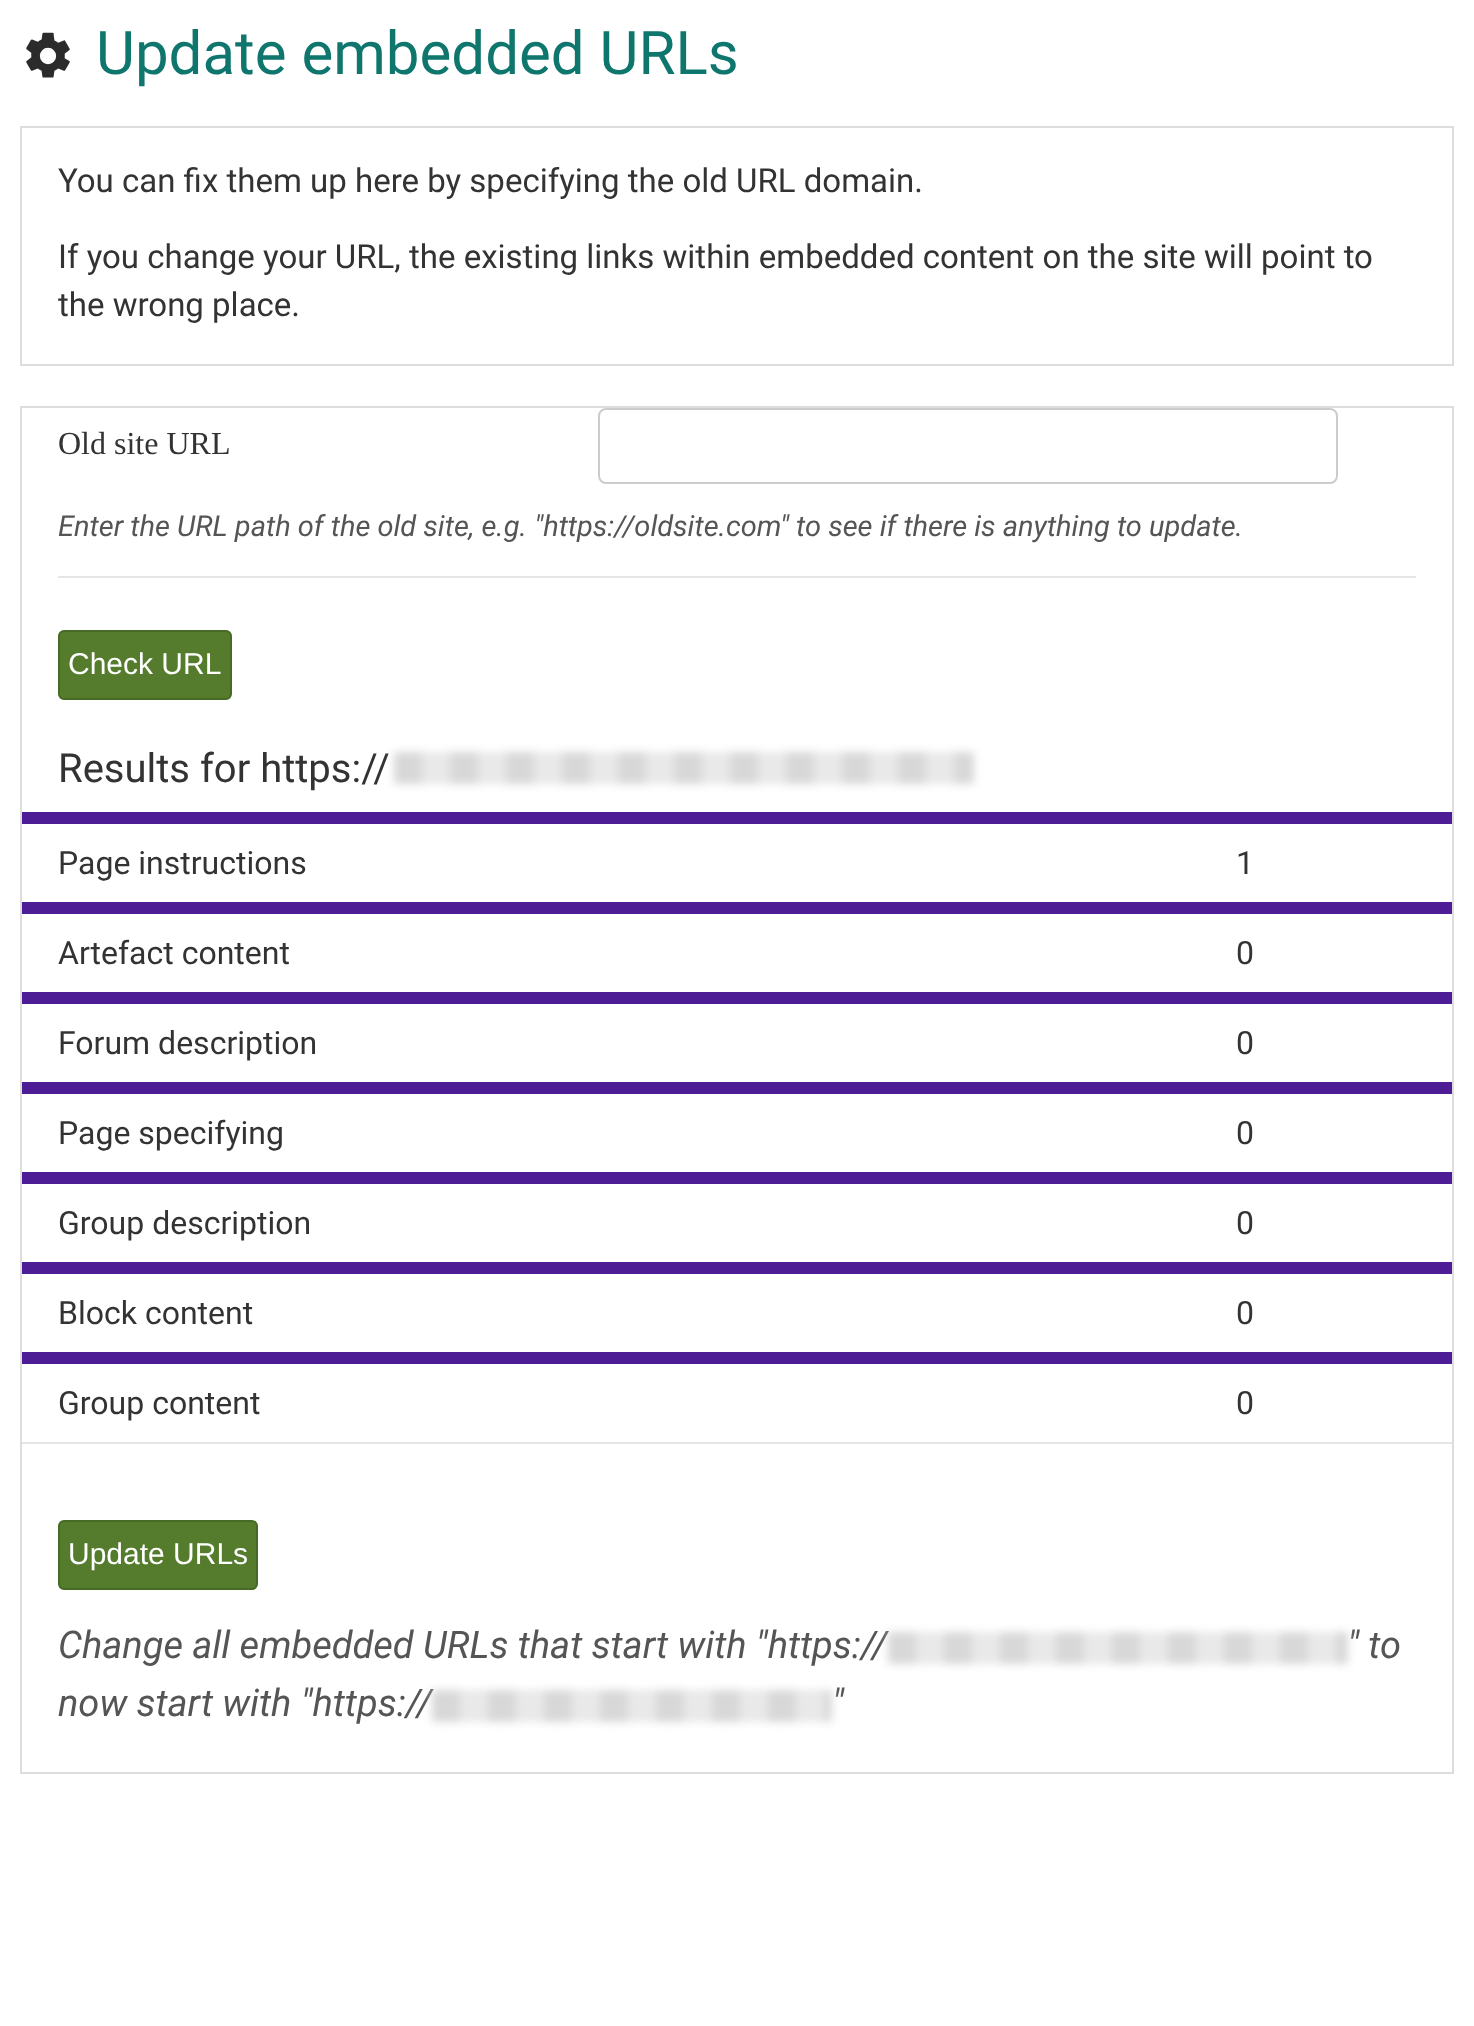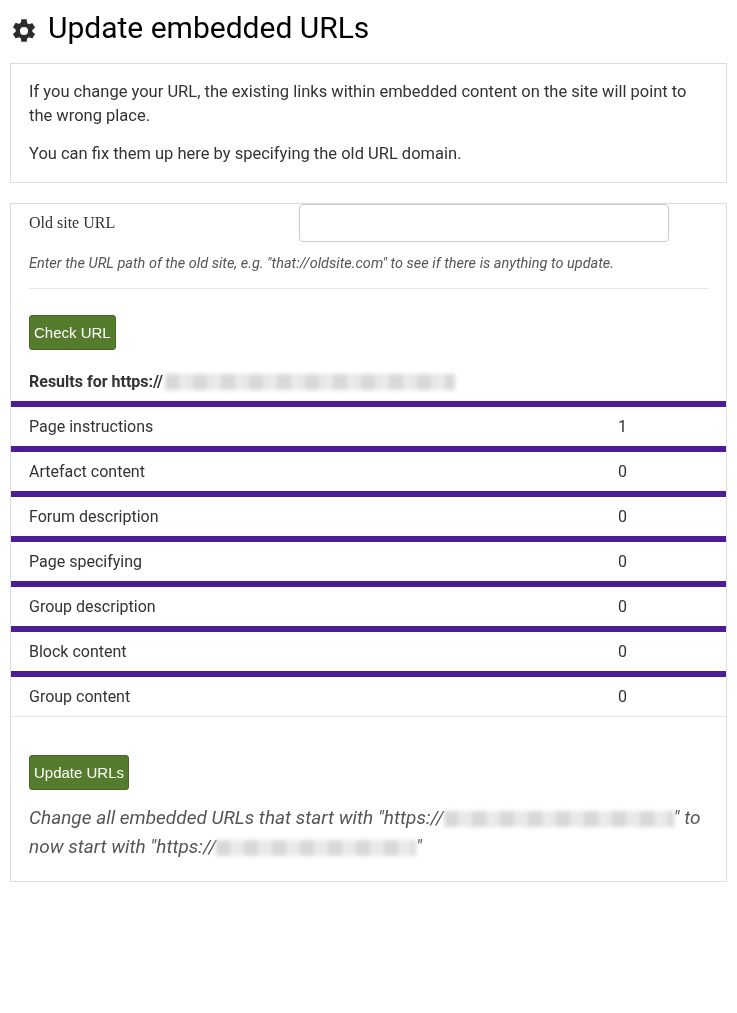--- a/index.html
+++ b/index.html
@@ -7,24 +7,24 @@
     margin: 0;
     padding: 10px;
     font-family: -apple-system, BlinkMacSystemFont, "Segoe UI", Roboto, "Helvetica Neue", Arial, sans-serif;
     color: #333;
     background: #fff;
     font-size: 16px;
   }
   h1 {
     font-size: 30px;
     font-weight: 400;
-    color: #000000;
+    color: #0f766e;
     margin: 0 0 18px 0;
     display: flex;
-    align-items: flex-end;
+    align-items: center;
     gap: 10px;
   }
   .gear-svg { width: 28px; height: 28px; fill: #2b2b2b; }
   .panel {
     border: 1px solid #ddd;
     background: #fff;
     margin-bottom: 20px;
   }
   .intro-panel { padding: 16px 18px; }
   .intro-panel p {
@@ -78,22 +78,22 @@
   .btn {
     background: #547c2c;
     color: #fff;
     border: 1px solid #476a24;
     border-radius: 3px;
     padding: 8px 4px;
     font-size: 15px;
     cursor: pointer;
   }
   .results-header {
-    font-weight: 700;
-    font-size: 16px;
+    font-weight: 400;
+    font-size: 20px;
     padding: 22px 0 10px 0;
     display: flex;
     align-items: center;
   }
   .blur-box {
     display: inline-block;
     height: 16px;
     background: repeating-linear-gradient(90deg,#d8d8d8 0 14px,#e9e9e9 14px 28px);
     border-radius: 1px;
     filter: blur(2px);
@@ -127,34 +127,34 @@
 <body>
 
 <h1>
   <svg class="gear-svg" viewBox="0 0 24 24">
     <path d="M19.14,12.94a7.14,7.14,0,0,0,.05-.94,7.14,7.14,0,0,0-.05-.94l2.03-1.58a.5.5,0,0,0,.12-.63l-1.92-3.32a.5.5,0,0,0-.6-.22l-2.39.96a7.03,7.03,0,0,0-1.62-.94l-.36-2.54A.5.5,0,0,0,13.9,2h-3.8a.5.5,0,0,0-.49.42L9.25,4.96a7.03,7.03,0,0,0-1.62.94l-2.39-.96a.5.5,0,0,0-.6.22L2.72,8.48a.5.5,0,0,0,.12.63l2.03,1.58a7.14,7.14,0,0,0-.05.94,7.14,7.14,0,0,0,.05.94L2.84,14.15a.5.5,0,0,0-.12.63l1.92,3.32a.5.5,0,0,0,.6.22l2.39-.96a7.03,7.03,0,0,0,1.62.94l.36,2.54a.5.5,0,0,0,.49.42h3.8a.5.5,0,0,0,.49-.42l.36-2.54a7.03,7.03,0,0,0,1.62-.94l2.39.96a.5.5,0,0,0,.6-.22l1.92-3.32a.5.5,0,0,0-.12-.63ZM12,15.5A3.5,3.5,0,1,1,15.5,12,3.5,3.5,0,0,1,12,15.5Z"></path>
   </svg>
   <span>Update embedded URLs</span>
 </h1>
 
 <div class="panel intro-panel">
+  <p>You can fix them up here by specifying the old URL domain.</p>
   <p>If you change your URL, the existing links within embedded content on the site will point to the wrong place.</p>
-  <p>You can fix them up here by specifying the old URL domain.</p>
 </div>
 
 <div class="panel">
 
   <div class="form-body">
 
     <div class="form-row">
       <div class="form-label">Old site URL</div>
       <input type="text" class="txt-input" value="" style="">
     </div>
 
-    <p class="help">Enter the URL path of the old site, e.g. "that://oldsite.com" to see if there is anything to update.</p>
+    <p class="help">Enter the URL path of the old site, e.g. "https://oldsite.com" to see if there is anything to update.</p>
 
     <hr class="sep">
 
     <button class="btn">Check URL</button>
 
     
     <div class="results-header">
       <span>Results for https://</span>
       <span class="blur-box" style="width:290px;margin-left:2px;"></span>
     </div>

